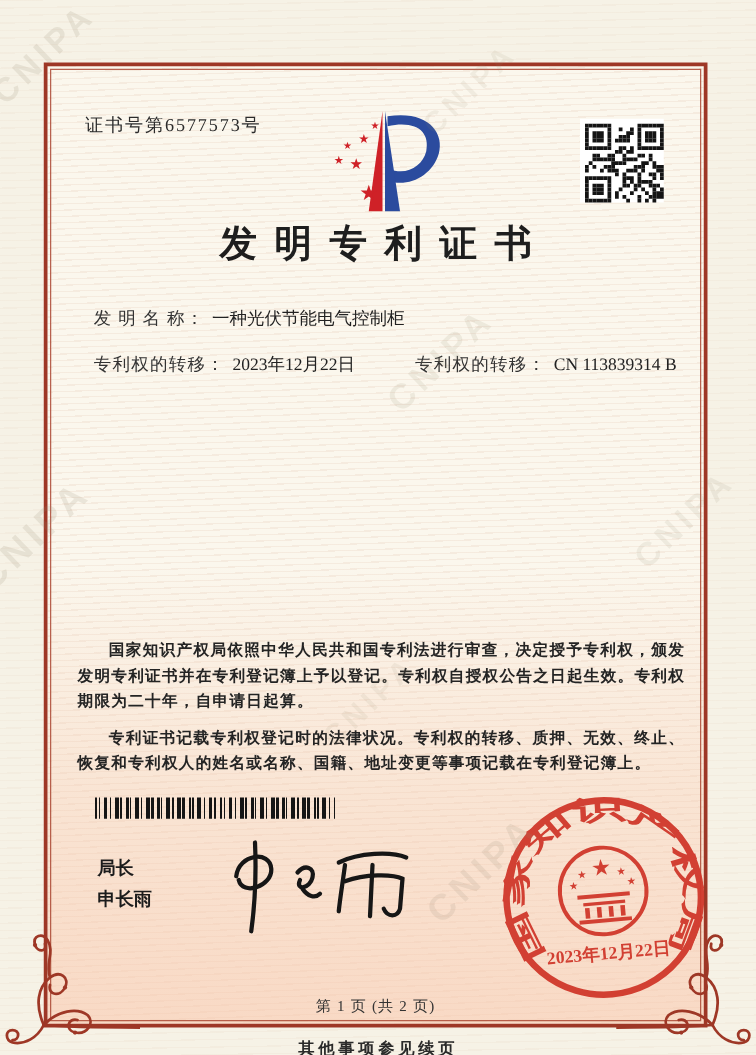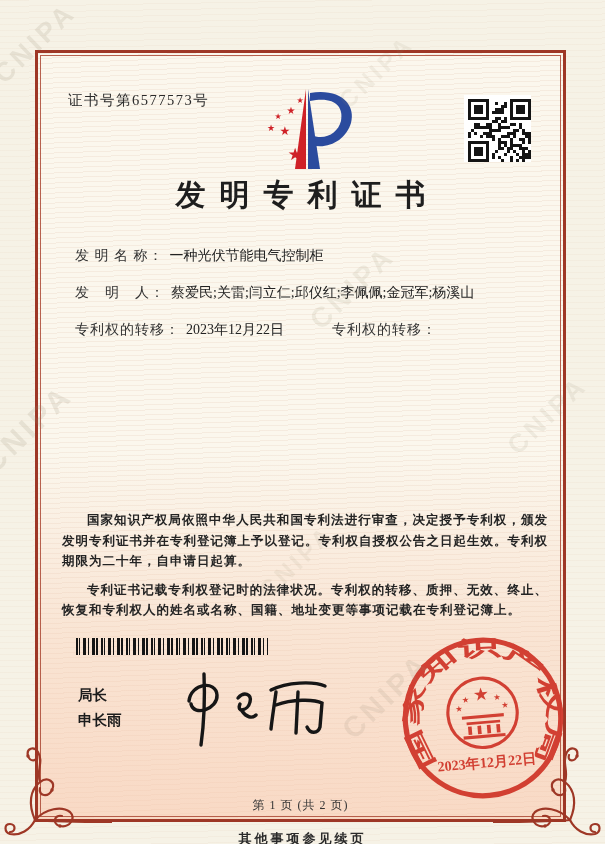--- a/index.html
+++ b/index.html
@@ -326,28 +326,25 @@
     </div>
 
   <div class="title">发明专利证书</div>
 
   <div class="fields">
     <div class="frow">
       <span class="flabel">发 明 名 称：</span>
       <span class="fvalue">一种光伏节能电气控制柜</span>
     </div>
     <div class="frow">
-      <span class="flabel">发　明　人：</span>
-      <span class="fvalue">蔡爱民;关雷;闫立仁;邱仪红;李佩佩;金冠军;杨溪山</span>
-    </div>
-    <div class="frow">
       <span class="flabel">专利权的转移：</span>
       <span class="fvalue">2023年12月22日</span>
       <span class="grant-gap"></span>
       <span class="flabel">专利权的转移：</span>
+      <span class="fvalue">CN 113839314 B</span>
     </div>
   </div>
 
   <div class="paras">
     <p>国家知识产权局依照中华人民共和国专利法进行审查，决定授予专利权，颁发发明专利证书并在专利登记簿上予以登记。专利权自授权公告之日起生效。专利权期限为二十年，自申请日起算。</p>
     <p>专利证书记载专利权登记时的法律状况。专利权的转移、质押、无效、终止、恢复和专利权人的姓名或名称、国籍、地址变更等事项记载在专利登记簿上。</p>
   </div>
 
   <div class="barcode"></div>
 

